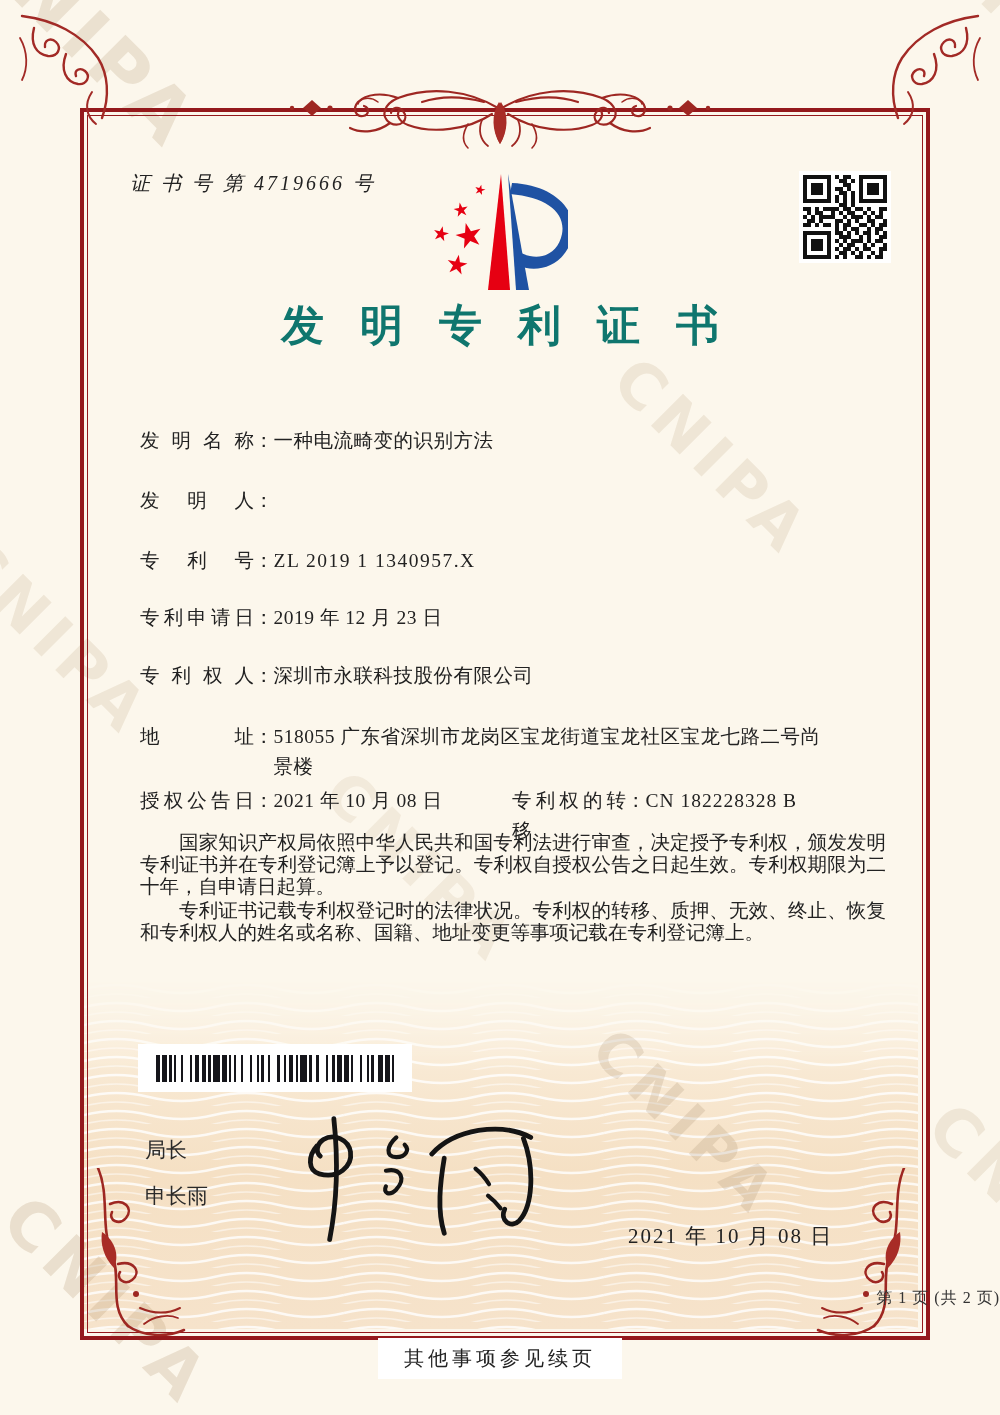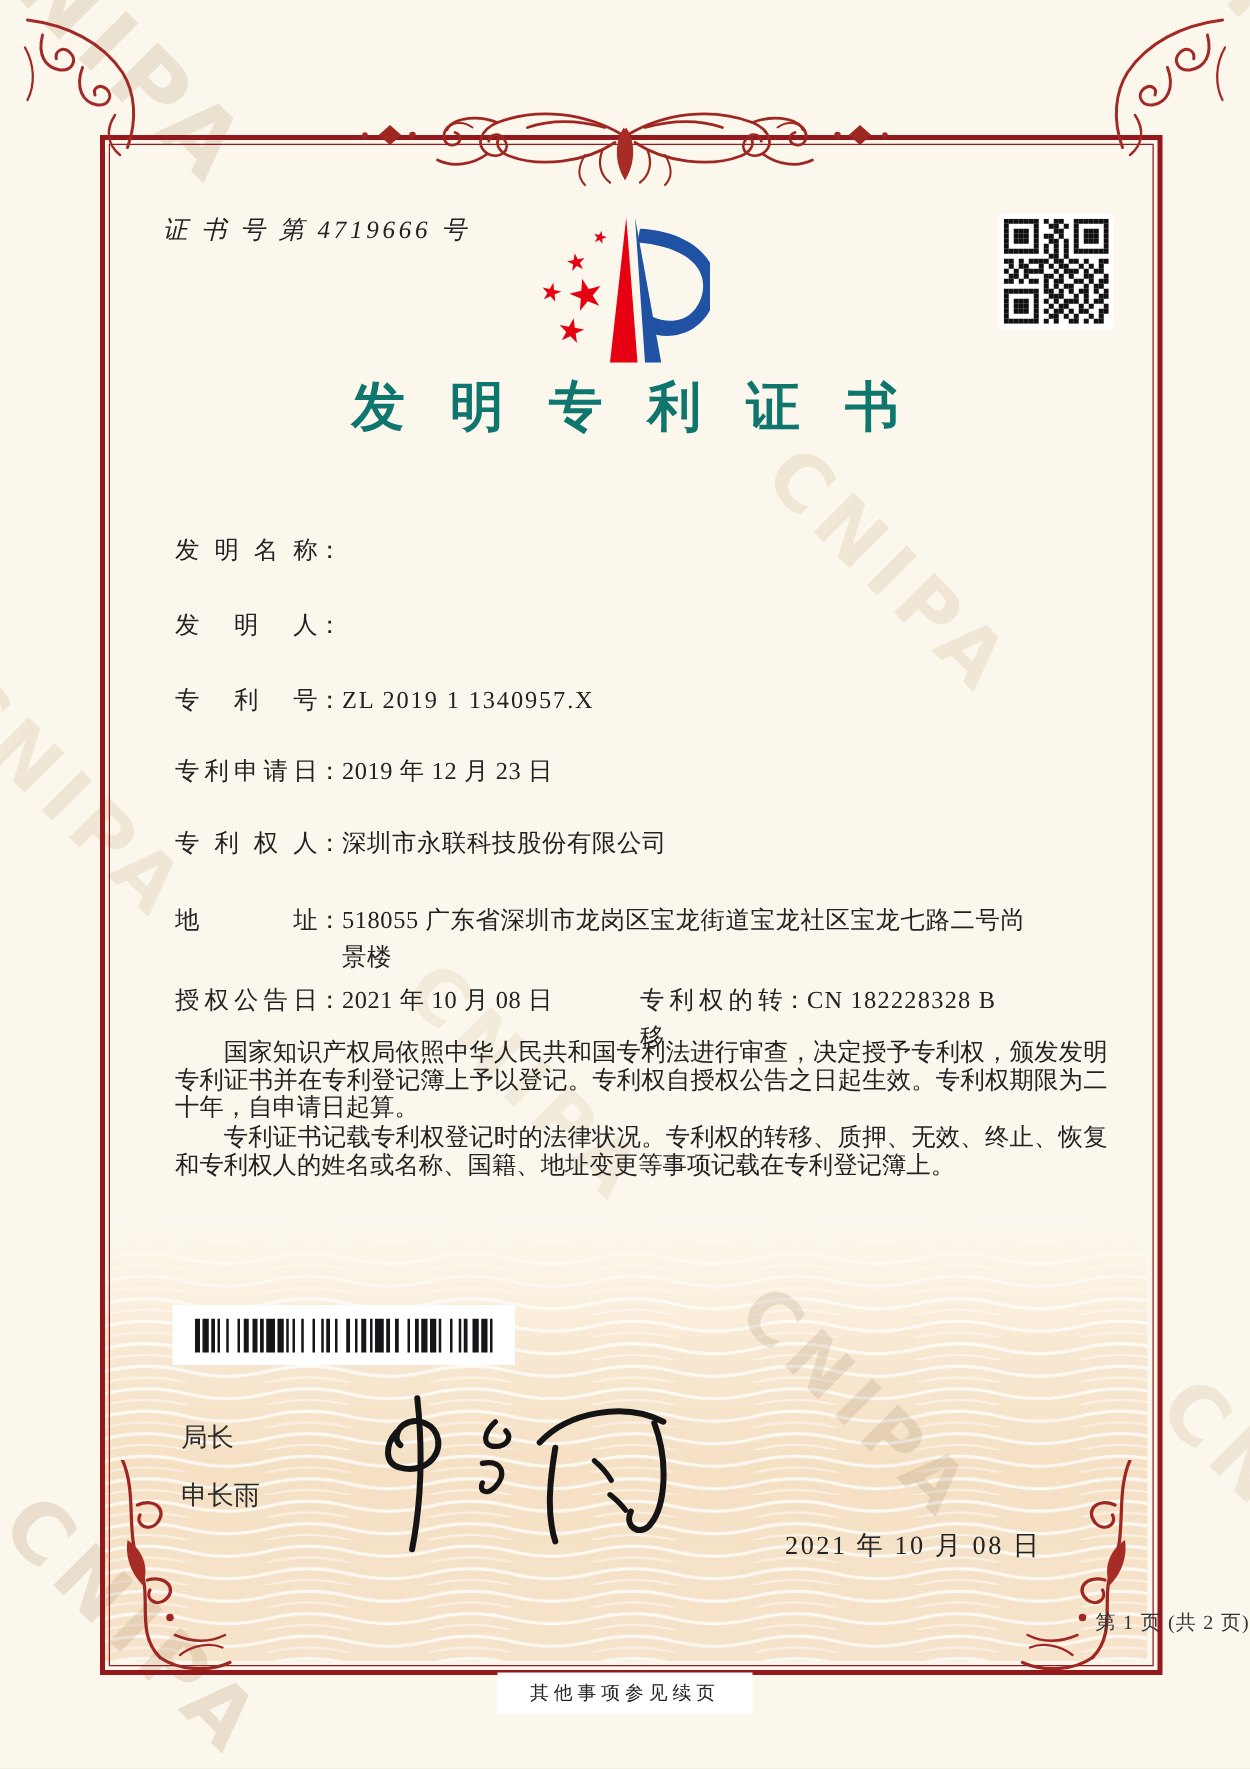--- a/index.html
+++ b/index.html
@@ -43,21 +43,21 @@
     display:flex;align-items:center;justify-content:center;}
   #barcode{display:flex;height:27px;}
   #barcode .bar{background:#15151a;height:100%;}
   #barcode .sp{background:transparent;height:100%;}
   .signer{left:145px;font-size:21px;font-family:"Liberation Sans", sans-serif;color:#2a2a2a;}
   .signature{left:288px;top:1108px;width:250px;height:140px;}
   .issue-date{left:628px;top:1222px;font-size:21px;letter-spacing:2px;color:#222;}
   .page-info{left:0;top:1288px;width:100%;text-align:right;font-size:16px;color:#333;letter-spacing:1px;}
   .footer-note{left:0;top:1338px;width:100%;text-align:center;}
   .footer-note span{display:inline-block;background:#ffffff;padding:7px 26px;
-    font-size:15px;letter-spacing:4px;color:#222;}
+    font-size:20px;letter-spacing:4px;color:#222;}
 </style>
 </head>
 <body>
 
 <div id="page">
 
   <div class="waves">
     <svg width="834" height="349" xmlns="http://www.w3.org/2000/svg">
       <defs>
         <pattern id="wv" width="260" height="18" patternUnits="userSpaceOnUse">
@@ -402,20 +402,21 @@
         <rect x="72" y="80" width="4" height="4"></rect>
         <rect x="76" y="80" width="4" height="4"></rect>
       </svg>
   </div>
 
   <div class="ct title">发明专利证书</div>
 
   <div class="frow" style="top:426px">
     <span class="flabel">发明名称</span>
       <span>：</span>
+    <span class="fvalue">一种电流畸变的识别方法</span>
   </div>
   <div class="frow" style="top:486px">
     <span class="flabel">发明人</span>
       <span>：</span>
   </div>
   <div class="frow" style="top:546px">
     <span class="flabel">专利号</span>
       <span>：</span>
     <span class="fvalue" style="letter-spacing:1.5px">ZL 2019 1 1340957.X</span>
   </div>

